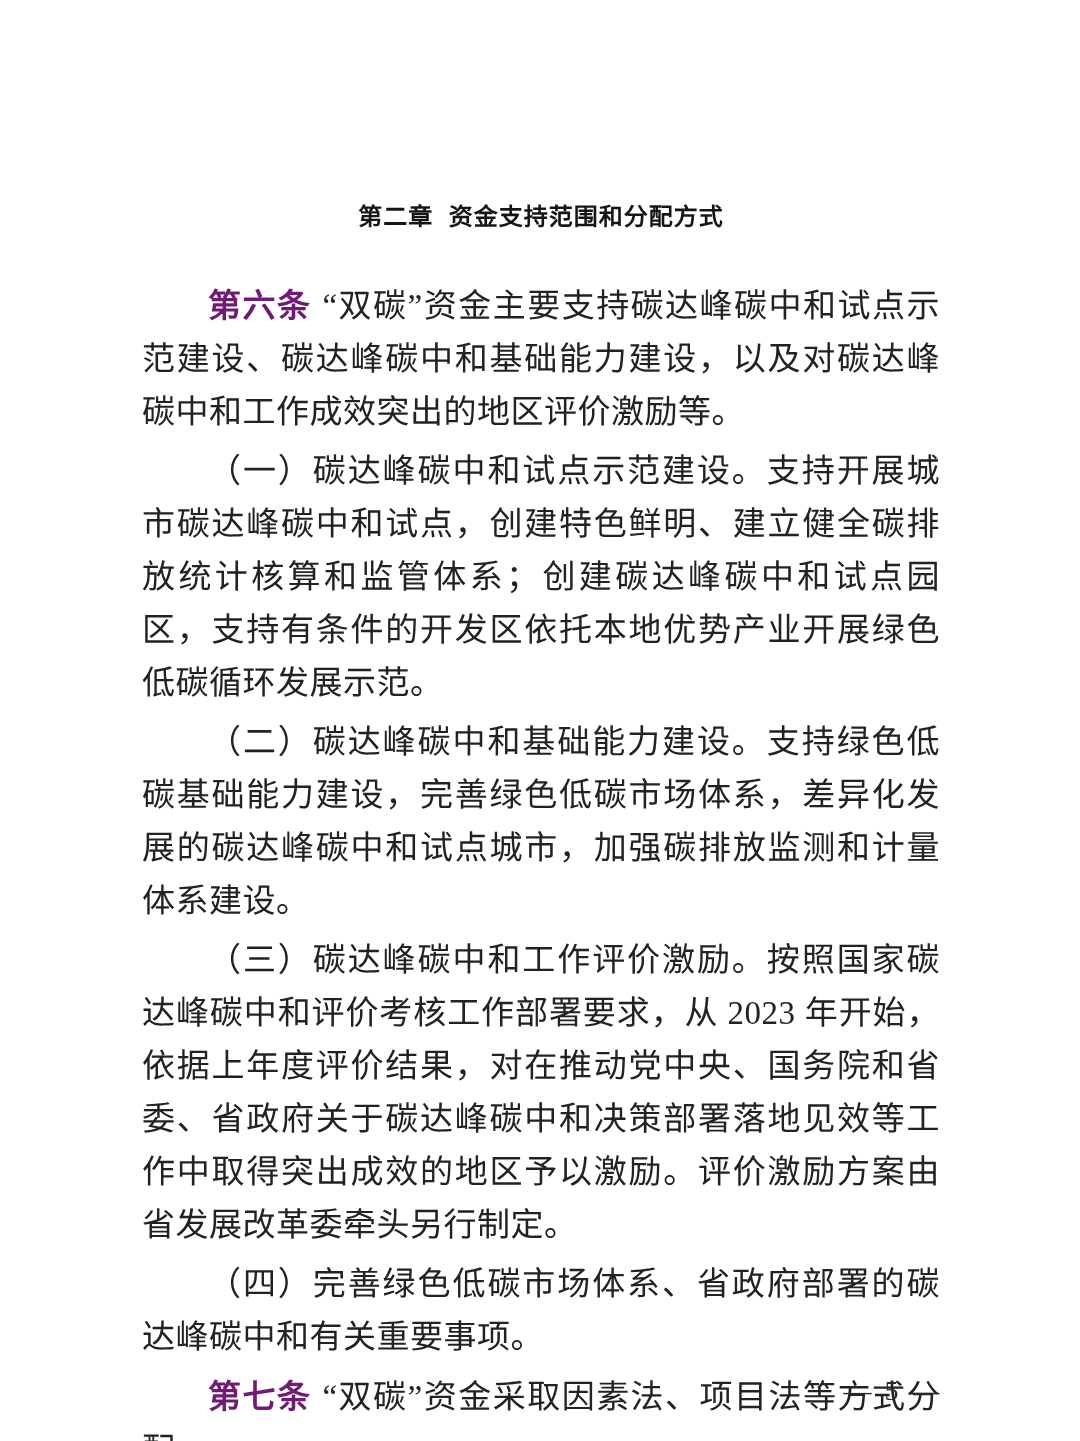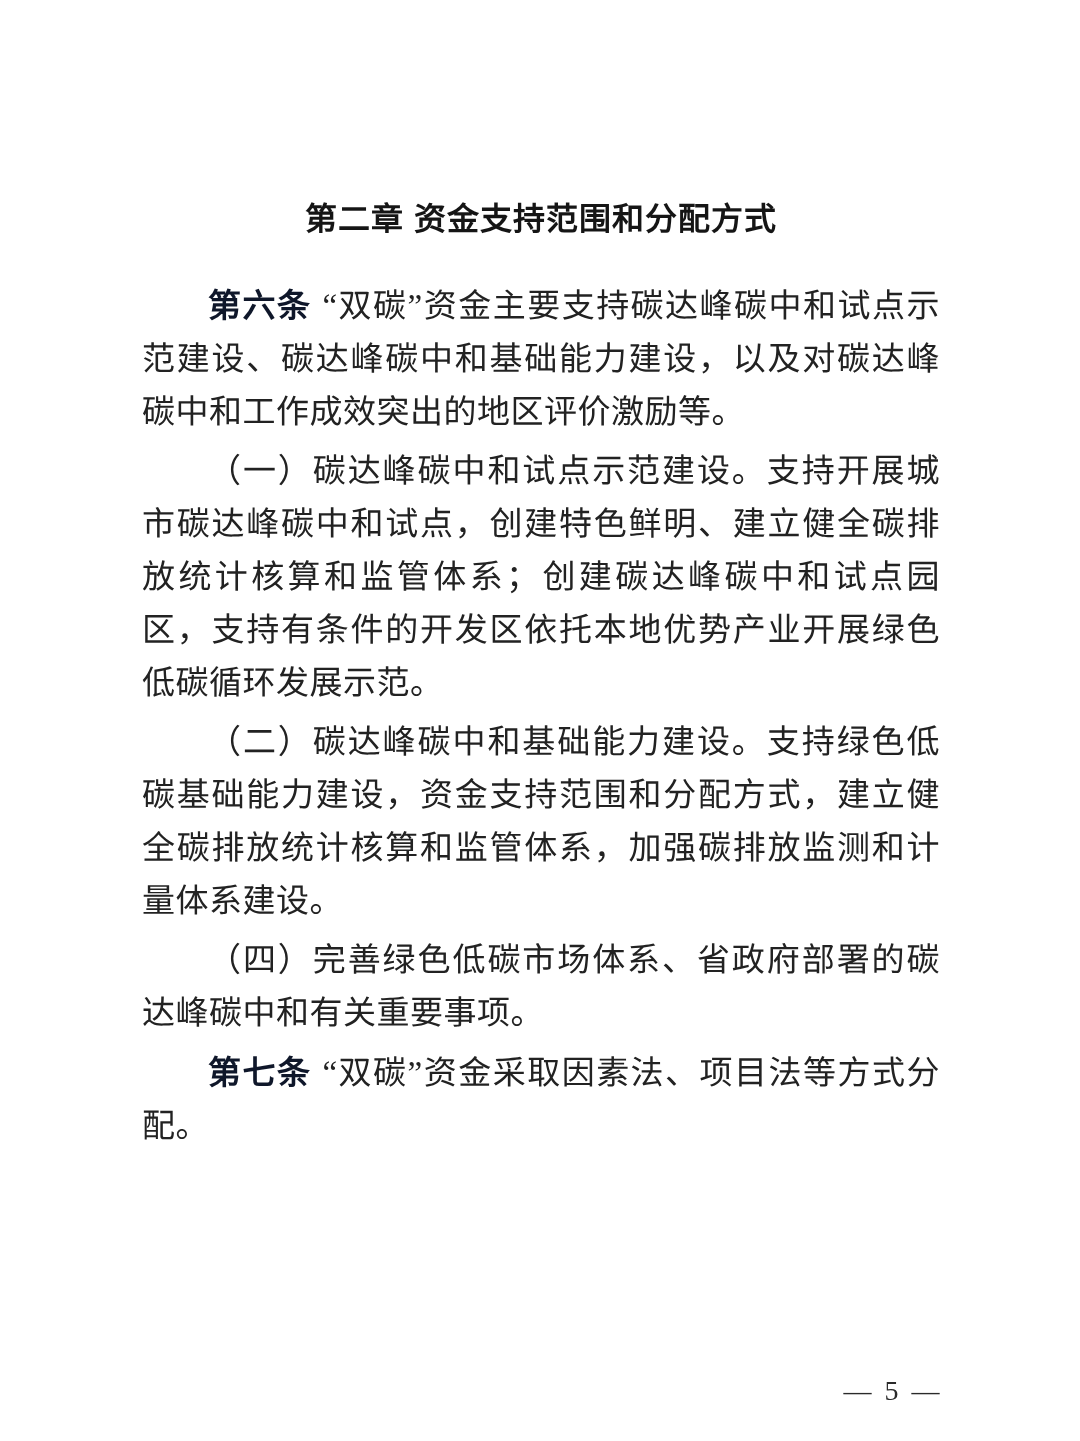--- a/index.html
+++ b/index.html
@@ -14,23 +14,23 @@
     background: #ffffff;
     color: #1f1f1f;
     overflow: hidden;
     font-family: "Liberation Serif", "DejaVu Serif", serif;
   }
   .content {
     padding: 197px 140px 0 142px; 
   }
   .chapter-title {
     margin: 0;
-    font-family: Liberation Sans, sans-serif;
+    font-family: Liberation Mono, monospace;
     font-weight: 700;
-    font-size: 32px;
+    font-size: 24px;
     line-height: 44px;
     text-align: center;
     color: #151515;
     letter-spacing: 1px;
   }
   .doc-body {
     margin-top: 38px;
   }
   .doc-body p.para {
     margin: 0 0 6px 0;
@@ -38,21 +38,21 @@
     line-height: 53px;
     text-align: justify;
     text-justify: inter-ideograph;
     text-indent: 2em;
     color: #222222;
     letter-spacing: 0.5px;
   }
   .doc-body p.para b.article-no {
     font-family: "Liberation Sans", "DejaVu Sans", sans-serif;
     font-weight: 700;
-    color: #0f172a;
+    color: #701a75;
     margin-right: 11px;
   }
   .page-number {
     position: absolute;
     top: 1375px;
     left: 843px;
     width: 100px;
     font-size: 28px;
     line-height: 32px;
     text-align: center;
@@ -63,19 +63,20 @@
 </style>
 </head>
 <body>
 
 <div class="page">
   <div class="content">
     <h1 class="chapter-title">第二章 资金支持范围和分配方式</h1>
     <div class="doc-body">
         <p class="para"><b class="article-no">第六条</b>“双碳”资金主要支持碳达峰碳中和试点示范建设、碳达峰碳中和基础能力建设，以及对碳达峰碳中和工作成效突出的地区评价激励等。</p>
         <p class="para">（一）碳达峰碳中和试点示范建设。支持开展城市碳达峰碳中和试点，创建特色鲜明、建立健全碳排放统计核算和监管体系；创建碳达峰碳中和试点园区，支持有条件的开发区依托本地优势产业开展绿色低碳循环发展示范。</p>
-        <p class="para">（二）碳达峰碳中和基础能力建设。支持绿色低碳基础能力建设，资金支持范围和分配方式，建立健全碳排放统计核算和监管体系，加强碳排放监测和计量体系建设。</p>
+        <p class="para">（二）碳达峰碳中和基础能力建设。支持绿色低碳基础能力建设，完善绿色低碳市场体系，差异化发展的碳达峰碳中和试点城市，加强碳排放监测和计量体系建设。</p>
+        <p class="para">（三）碳达峰碳中和工作评价激励。按照国家碳达峰碳中和评价考核工作部署要求，从 2023 年开始，依据上年度评价结果，对在推动党中央、国务院和省委、省政府关于碳达峰碳中和决策部署落地见效等工作中取得突出成效的地区予以激励。评价激励方案由省发展改革委牵头另行制定。</p>
         <p class="para">（四）完善绿色低碳市场体系、省政府部署的碳达峰碳中和有关重要事项。</p>
         <p class="para"><b class="article-no">第七条</b>“双碳”资金采取因素法、项目法等方式分配。</p>
       </div>
   </div>
   <div class="page-number">— 5 —</div>
 </div>
 
 </body></html>

